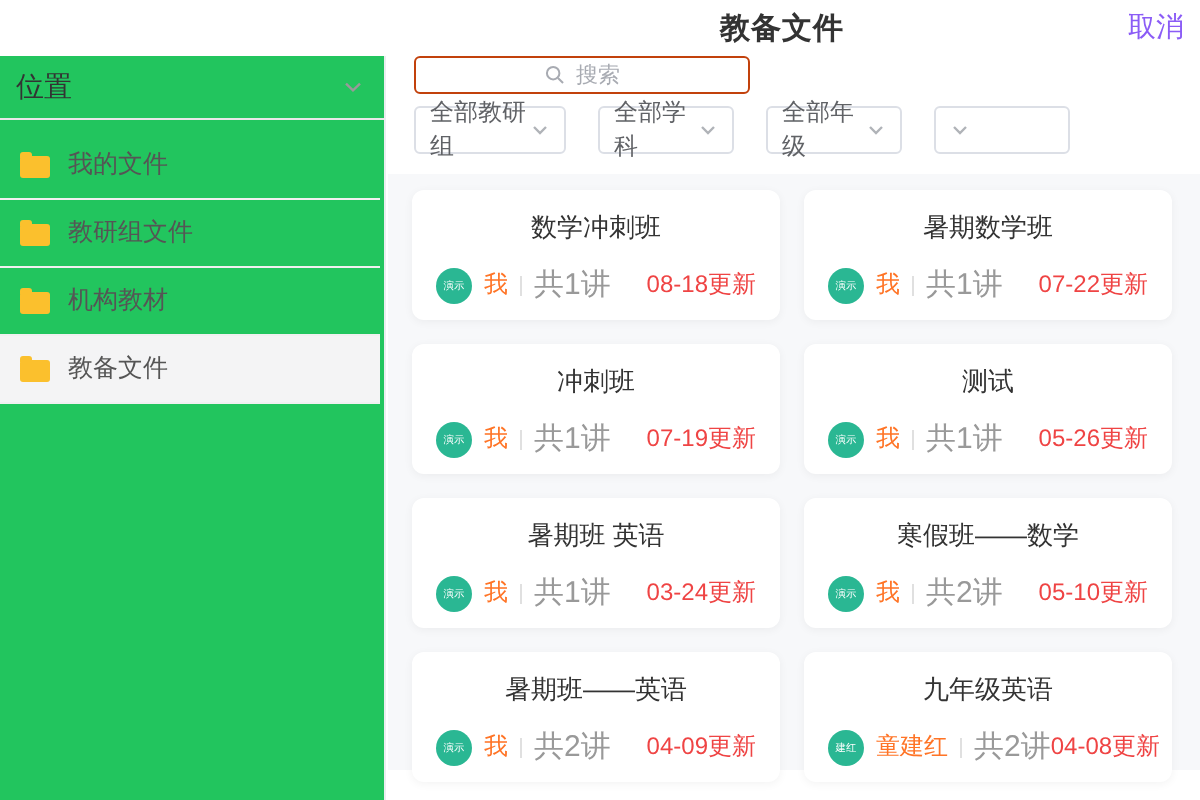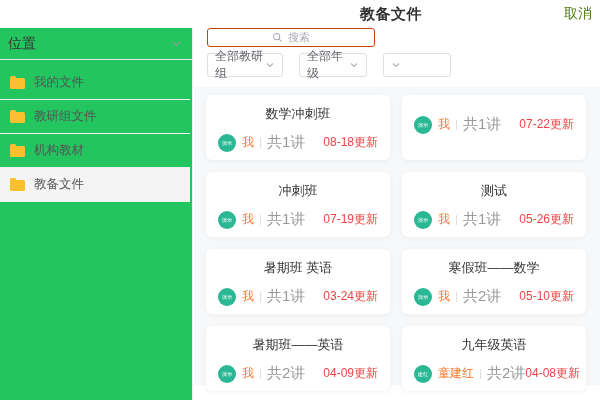--- a/index.html
+++ b/index.html
@@ -3,21 +3,21 @@
 <meta charset="utf-8">
 <style>
   * { margin:0; padding:0; box-sizing:border-box; }
   html,body { width:600px; height:400px; background:#fff; overflow:hidden;
     font-family:"Liberation Sans","DejaVu Sans",sans-serif; }
   .stage { position:relative; width:600px; height:400px; }
 
   
   .page-title { position:absolute; top:5px; left:182px; right:0; text-align:center;
     font-size:15px; font-weight:bold; color:#333; letter-spacing:0.5px; }
-  .cancel-btn { position:absolute; top:5px; right:8px; font-size:14px; color:#4d7c0f;
+  .cancel-btn { position:absolute; top:5px; right:8px; font-size:14px; color:#8b5cf6;
     cursor:pointer; background:none; border:none; }
 
   
   .sidebar { position:absolute; left:0; top:28px; width:193px; bottom:0;
     border-right:1px solid #ebedf0; background:#22c55e; }
   .sidebar-head { height:32px; display:flex; align-items:center; justify-content:space-between;
     padding:0 10px 0 8px; border-bottom:1px solid #e8e8e8; }
   .sidebar-title { font-size:14px; color:#333; }
   .folder-list { padding-top:6px; }
   .folder-item { height:34px; display:flex; align-items:center; gap:9px; padding:0 10px;
@@ -104,20 +104,26 @@
         <span class="ph">搜索</span>
       </div>
       <div class="filters">
         <div class="filter-select wide">
           <span>全部教研组</span>
           <svg class="chev" width="10" height="10" viewBox="0 0 10 10">
               <polyline points="2,3.5 5,6.5 8,3.5" fill="none" stroke="#b0b3b8" stroke-width="1.2"></polyline>
             </svg>
         </div>
         <div class="filter-select norm">
+          <span>全部学科</span>
+          <svg class="chev" width="10" height="10" viewBox="0 0 10 10">
+              <polyline points="2,3.5 5,6.5 8,3.5" fill="none" stroke="#b0b3b8" stroke-width="1.2"></polyline>
+            </svg>
+        </div>
+        <div class="filter-select norm">
           <span>全部年级</span>
           <svg class="chev" width="10" height="10" viewBox="0 0 10 10">
               <polyline points="2,3.5 5,6.5 8,3.5" fill="none" stroke="#b0b3b8" stroke-width="1.2"></polyline>
             </svg>
         </div>
         <div class="filter-select norm">
           <svg class="chev" width="10" height="10" viewBox="0 0 10 10">
               <polyline points="2,3.5 5,6.5 8,3.5" fill="none" stroke="#b0b3b8" stroke-width="1.2"></polyline>
             </svg>
         </div>
@@ -134,20 +140,21 @@
                 <i>演示</i>
               </span>
             <span class="owner">我</span>
             <span class="meta-sep"></span>
             <span class="lectures">共1讲</span>
             <span class="updated">08-18更新</span>
           </div>
         </div>
 
         <div class="card">
+          <div class="card-title">暑期数学班</div>
           <div class="card-meta">
             <span class="badge">
                 <i>演示</i>
               </span>
             <span class="owner">我</span>
             <span class="meta-sep"></span>
             <span class="lectures">共1讲</span>
             <span class="updated">07-22更新</span>
           </div>
         </div>

